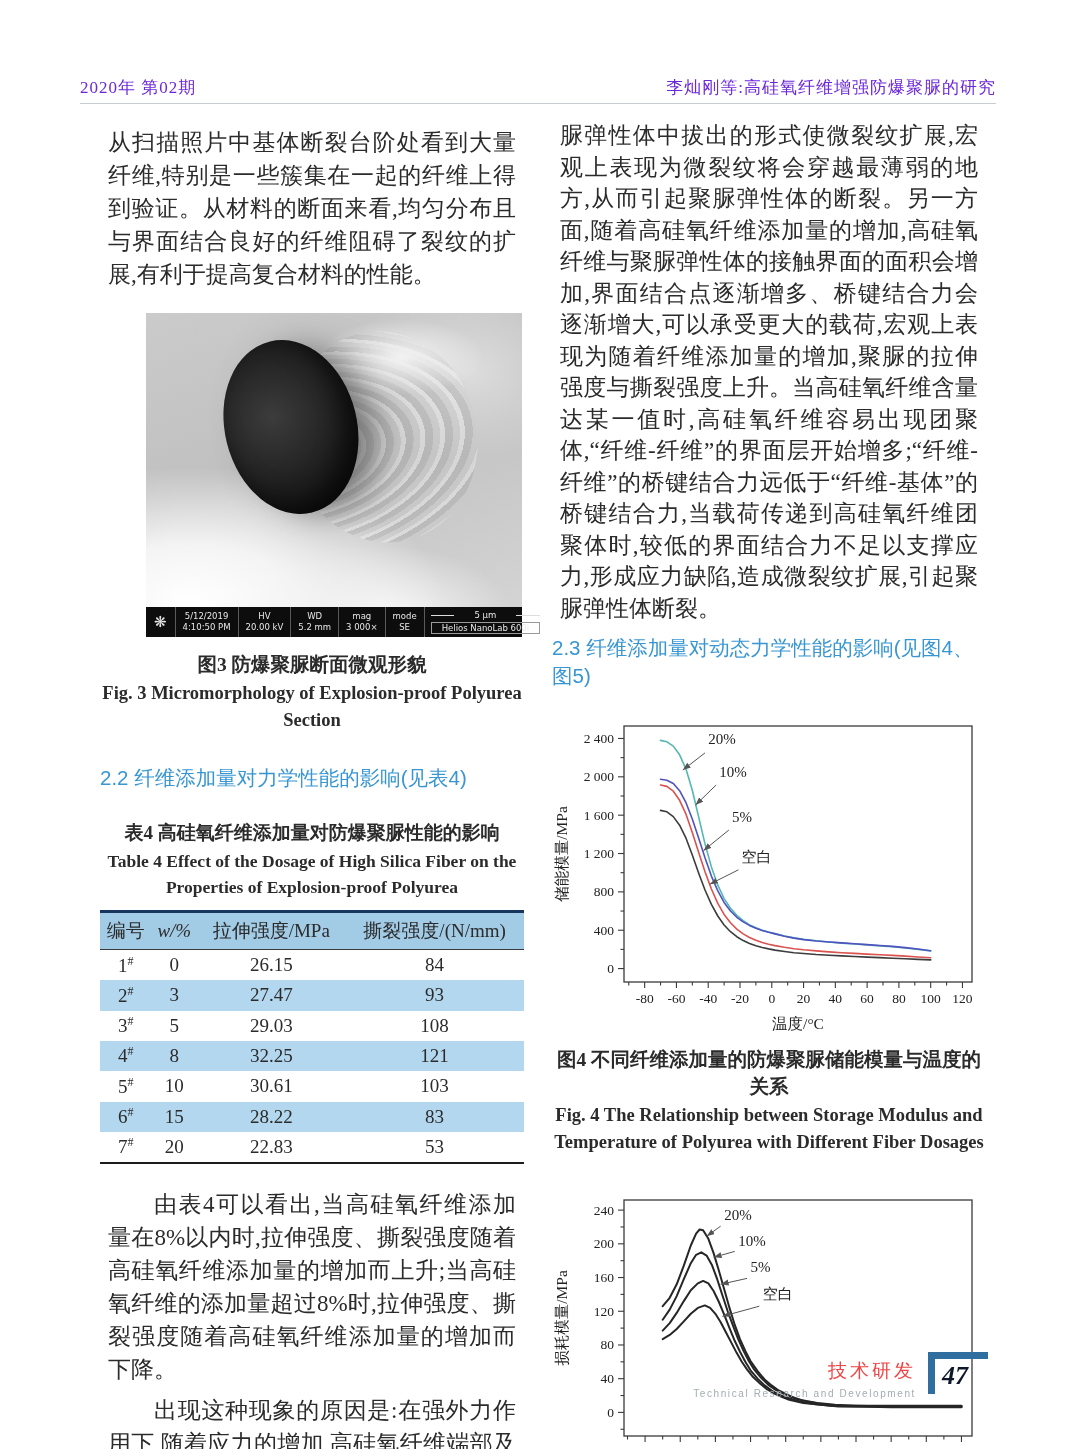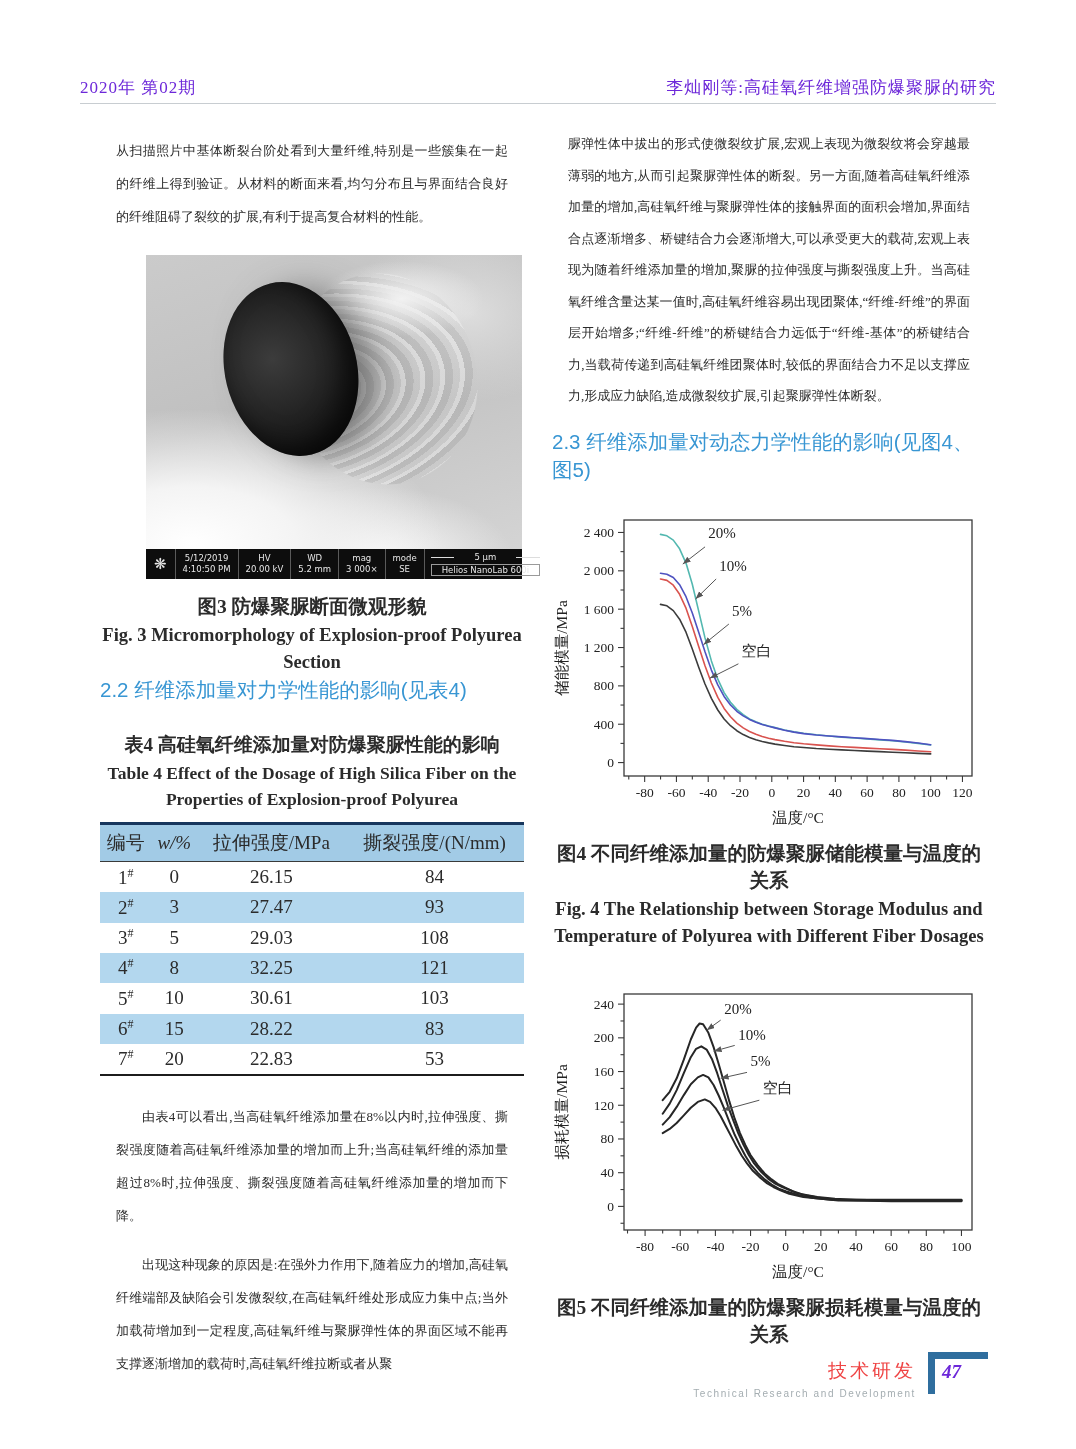--- a/index.html
+++ b/index.html
@@ -5,21 +5,21 @@
   html,body{margin:0;padding:0;background:#e8e8e8;}
   .page{position:relative;width:1076px;height:1449px;background:#fff;margin:0 auto;
         font-family:"Liberation Serif","DejaVu Serif",serif;color:#2b2b2b;overflow:hidden;}
   
   .hdr{position:absolute;left:80px;top:76px;width:916px;display:flex;justify-content:space-between;
        font-size:17px;color:#6d28d9;letter-spacing:1px;}
   .hdr-rule{position:absolute;left:80px;top:103px;width:916px;height:1px;background:#c8cdd1;}
   
   .col-left{position:absolute;left:100px;top:118px;width:424px;}
   .col-right{position:absolute;left:552px;top:112px;width:434px;}
-  .para{font-size:13px;line-height:33px;text-align:justify;margin:16px;}
+  .para{font-size:23px;line-height:33px;text-align:justify;margin:8px;}
   .para.indent{text-indent:2em;}
   .col-right .para{line-height:31.5px;}
   .sec-head{font-family:"Liberation Sans","DejaVu Sans",sans-serif;color:#3896d3;
             font-size:20.5px;margin:0;font-weight:500;}
   
   .sem-wrap{width:376px;margin:22px 0 0 46px;}
   .sem-img{position:relative;height:294px;overflow:hidden;
     background:
       radial-gradient(140% 95% at 12% 98%, #ffffff 0%, #f4f4f4 20%, rgba(244,244,244,0) 48%),
       radial-gradient(85% 60% at 62% 104%, #fbfbfb 0%, rgba(250,250,250,0) 42%),
@@ -64,21 +64,21 @@
   #fig5-chart{margin-top:34px;}
   
   .footer{position:absolute;top:1352px;right:88px;display:flex;align-items:flex-start;}
   .f-left{text-align:right;margin-top:6px;}
   .f-zh{font-family:"Liberation Sans","DejaVu Sans",sans-serif;font-size:19px;color:#ef4444;letter-spacing:3px;}
   .f-en{font-family:"Liberation Sans","DejaVu Sans",sans-serif;font-size:10px;color:#a4adb1;letter-spacing:1.6px;margin-top:4px;}
   .bracket{position:relative;width:60px;height:48px;margin-left:12px;}
   .bracket .btop{position:absolute;top:0;left:0;right:0;height:7px;background:#2f6e9e;}
   .bracket .bside{position:absolute;top:0;left:0;width:7px;height:42px;background:#2f6e9e;}
   .bracket .num{position:absolute;top:9px;left:14px;font-style:italic;font-weight:bold;
-    font-size:19px;color:#6d28d9;}
+    font-size:26px;color:#0f172a;}
 </style>
 </head>
 <body>
 
 <div class="page">
 
   <div class="hdr">
     <span>2020年 第02期</span>
     <span>李灿刚等:高硅氧纤维增强防爆聚脲的研究</span>
   </div>
@@ -125,21 +125,21 @@
         </div>
       </div>
     </div>
 
     <p class="cap-zh">图3  防爆聚脲断面微观形貌</p>
     <p class="cap-en">
       <span>Fig. 3   Micromorphology of Explosion-proof Polyurea</span><br>
       <span>Section</span>
     </p>
 
-    <p class="sec-head" style="">2.2  纤维添加量对力学性能的影响(见表4)</p>
+    <p class="sec-head" style="margin-top:30px;">2.2  纤维添加量对力学性能的影响(见表4)</p>
 
     <p class="tbl-title-zh">表4  高硅氧纤维添加量对防爆聚脲性能的影响</p>
     <p class="tbl-title-en">
       <span>Table 4   Effect of the Dosage of High Silica Fiber on the</span><br>
       <span>Properties of Explosion-proof Polyurea</span>
     </p>
 
     <table class="tbl">
         <thead>
           <tr>

